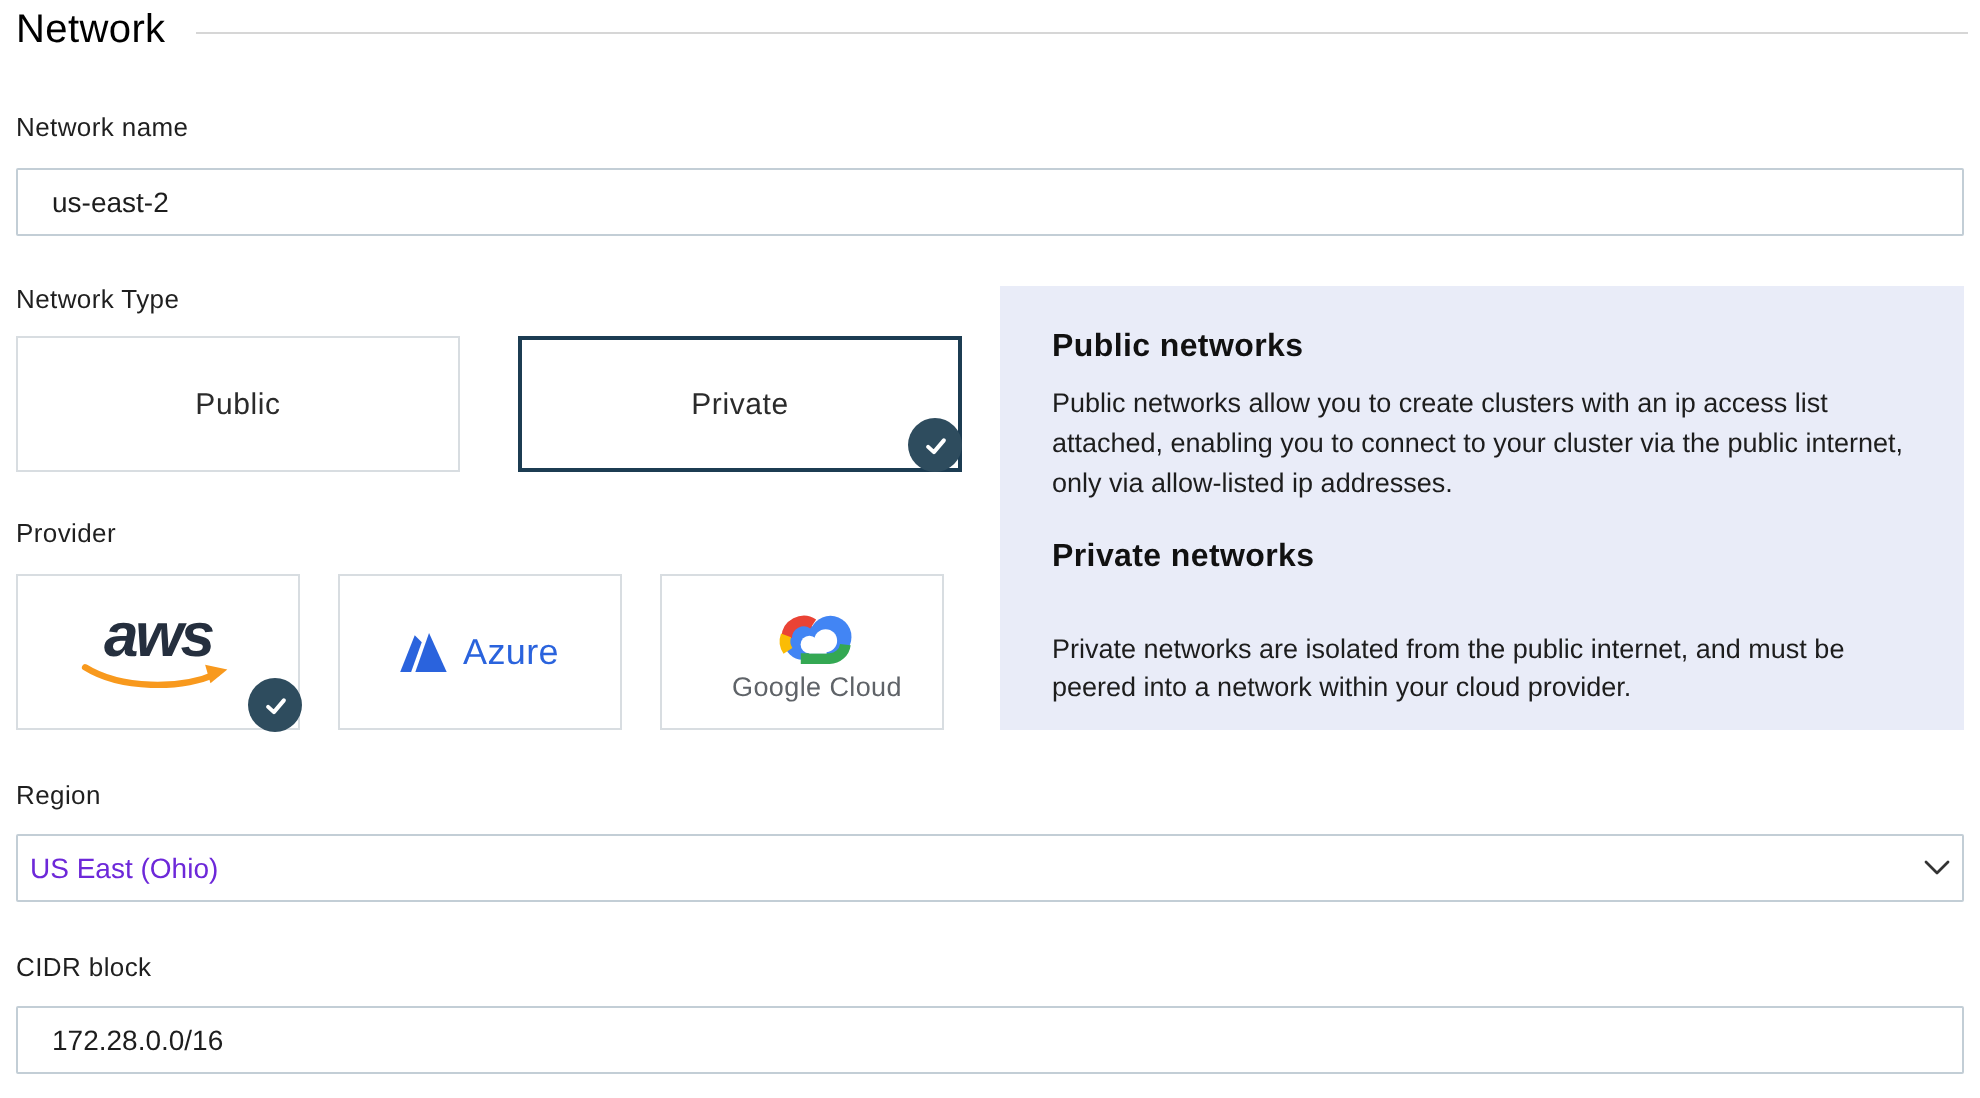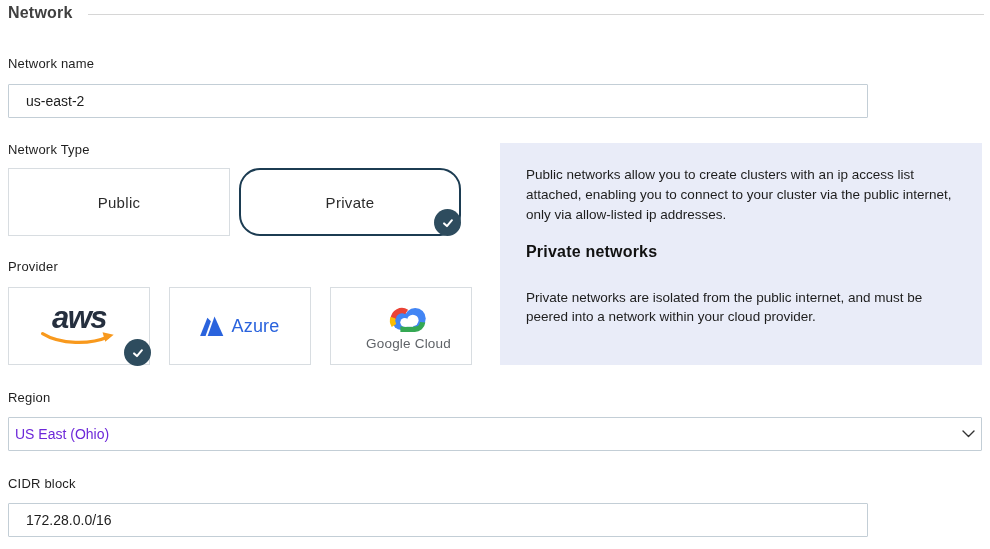--- a/index.html
+++ b/index.html
@@ -2,27 +2,27 @@
 <html><head>
 <meta charset="utf-8">
 <style>
   html,body{margin:0;padding:0;}
   body{
     width:990px;height:549px;background:#ffffff;position:relative;
     font-family:"Liberation Sans", sans-serif;color:#1d1d1d;overflow:hidden;
   }
   
   .section-header{position:absolute;top:4px;left:8px;right:6px;display:flex;align-items:center;}
-  .section-title{font-size:16px;color:#404040;font-weight:700;letter-spacing:.2px;white-space:nowrap;}
+  .section-title{font-size:20px;color:#000000;font-weight:400;letter-spacing:.2px;white-space:nowrap;}
   .section-rule{flex:1;height:1px;background:#d6d6d6;margin-left:15px;margin-top:2px;}
 
   .field-label{position:absolute;left:8px;font-size:13px;color:#1f1f1f;letter-spacing:.2px;}
 
   .text-input{
-    position:absolute;left:8px;width:860px;height:34px;box-sizing:border-box;
+    position:absolute;left:8px;width:974px;height:34px;box-sizing:border-box;
     border:1px solid #c3ced6;background:#fff;padding:0 17px;font-size:14px;
     color:#1d1d1d;font-family:"Liberation Sans", sans-serif;outline:none;border-radius:1px;
   }
 
   
   .type-card{
     position:absolute;top:168px;height:68px;width:222px;box-sizing:border-box;
     background:#fff;border:1px solid #d8dde1;display:flex;align-items:center;justify-content:center;
     font-size:15px;color:#2b2b2b;letter-spacing:.3px;cursor:pointer;
   }
@@ -72,30 +72,31 @@
 
 <label class="field-label" style="top:56px;">Network name</label>
 <input class="text-input" style="top: 84px;" type="text" value="us-east-2">
 
 <label class="field-label" style="top:142px;">Network Type</label>
 
 <div class="type-card" style="left:8px;text-align:right;">
   <span>Public</span>
 </div>
 
-<div class="type-card card-selected" style="left:239px;border-radius:21px;">
+<div class="type-card card-selected" style="left:259px;">
   <span>Private</span>
   <span class="check-badge">
     <svg width="14" height="14" viewBox="0 0 16 16">
         <path d="M3.5 8.5 L6.8 11.5 L12.5 4.8" fill="none" stroke="#ffffff" stroke-width="2.3" stroke-linecap="round" stroke-linejoin="round"></path>
       </svg>
   </span>
 </div>
 
 <div class="info-panel">
+  <h3 class="info-heading">Public networks</h3>
   <p class="info-body">Public networks allow you to create clusters with an ip access list attached, enabling you to connect to your cluster via the public internet, only via allow-listed ip addresses.</p>
   <h3 class="info-heading">Private networks</h3>
   <p class="info-body" style="margin-bottom:0;margin-top:27px;">Private networks are isolated from the public internet, and must be peered into a network within your cloud provider.</p>
 </div>
 
 <label class="field-label" style="top:259px;">Provider</label>
 
 <div class="provider-card card-selected" style="left:8px;">
   <span class="aws-logo">
     <span class="aws-word">aws</span>

